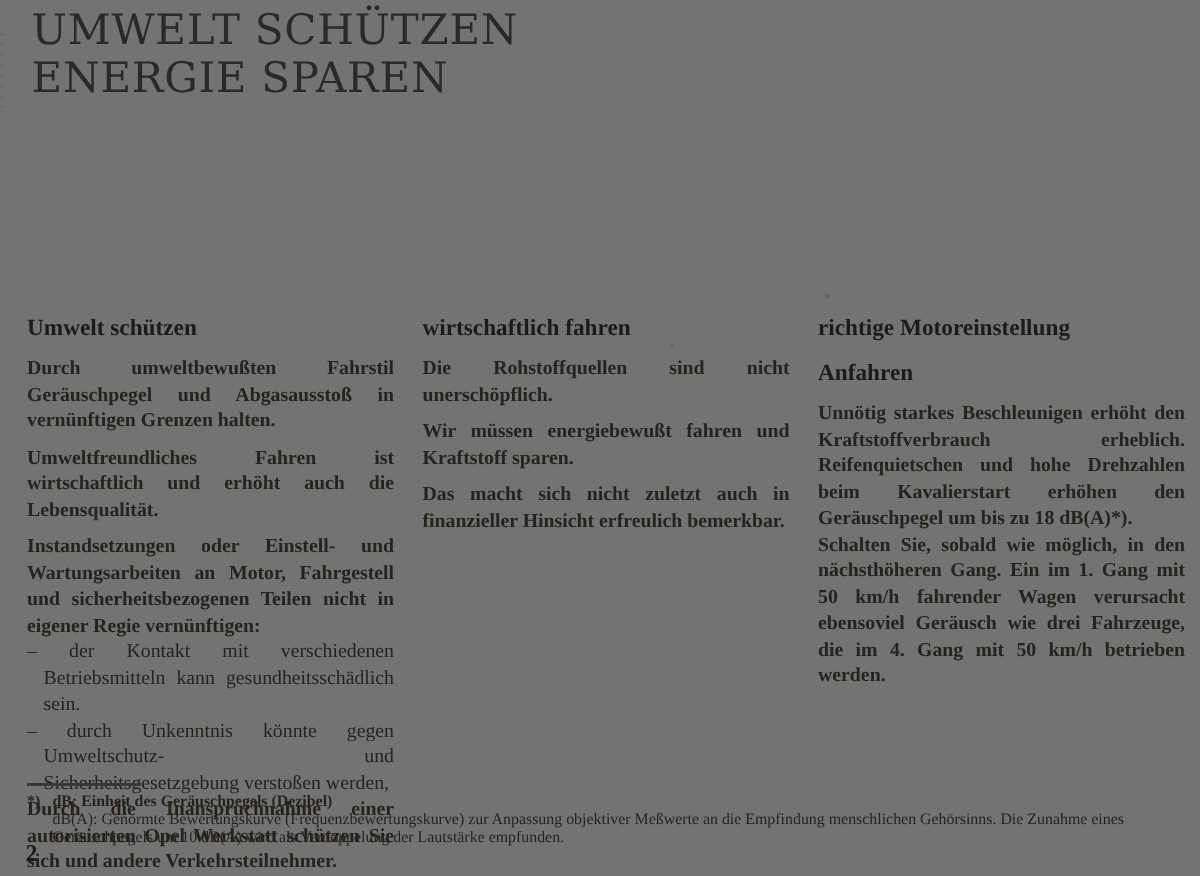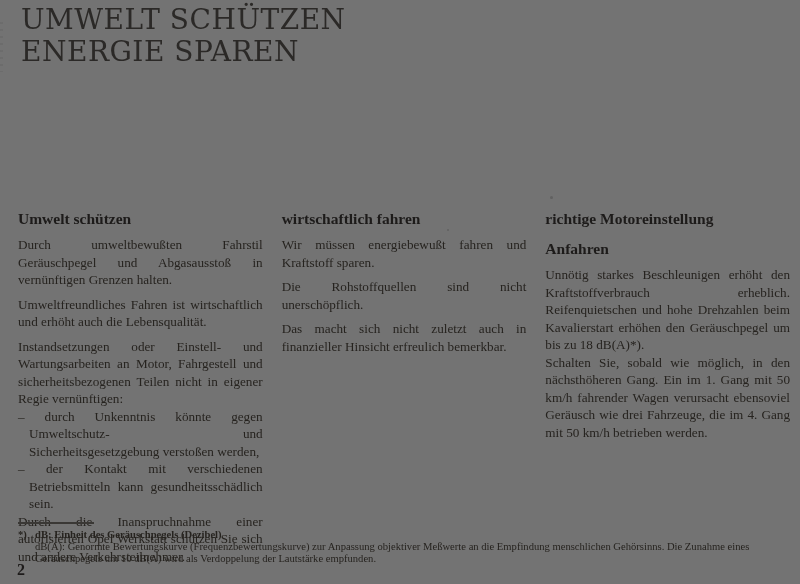--- a/index.html
+++ b/index.html
@@ -49,20 +49,21 @@
     margin: 0 0 8px 0; line-height: 18px;
     color: #1d1b1a;
   }
   .col-heading.secondary { margin-top: 12px; }
 
   .body-p {
     font-size: 13.2px; line-height: 17.5px;
     text-align: justify;
     margin: 0 0 7px 0;
     color: #26231f;
+    font-weight: bold;
   }
   .body-p.tight { margin-bottom: 0; }
   .dash-item {
     font-size: 13.2px; line-height: 17.5px;
     text-align: justify;
     padding-left: 11px; text-indent: -11px;
     margin: 0;
     color: #26231f;
   }
 
@@ -100,29 +101,29 @@
     <div>ENERGIE SPAREN</div>
   </div>
 
   <div class="columns">
 
     <div class="col">
       <h3 class="col-heading">Umwelt schützen</h3>
       <p class="body-p">Durch umweltbewußten Fahrstil Geräuschpegel und Abgasausstoß in vernünftigen Grenzen halten.</p>
       <p class="body-p">Umweltfreundliches Fahren ist wirtschaftlich und erhöht auch die Lebensqualität.</p>
       <p class="body-p tight">Instandsetzungen oder Einstell- und Wartungsarbeiten an Motor, Fahrgestell und sicherheitsbezogenen Teilen nicht in eigener Regie vernünftigen:</p>
+      <p class="dash-item">– der Kontakt mit verschiedenen Betriebsmitteln kann gesundheitsschädlich sein.</p>
       <p class="dash-item">– durch Unkenntnis könnte gegen Umweltschutz- und Sicherheitsgesetzgebung verstoßen werden,</p>
-      <p class="dash-item">– der Kontakt mit verschiedenen Betriebsmitteln kann gesundheitsschädlich sein.</p>
       <p class="body-p tight">Durch die Inanspruchnahme einer autorisierten Opel Werkstatt schützen Sie sich und andere Verkehrsteilnehmer.</p>
     </div>
 
     <div class="col">
       <h3 class="col-heading">wirtschaftlich fahren</h3>
+      <p class="body-p">Die Rohstoffquellen sind nicht unerschöpflich.</p>
       <p class="body-p">Wir müssen energiebewußt fahren und Kraftstoff sparen.</p>
-      <p class="body-p">Die Rohstoffquellen sind nicht unerschöpflich.</p>
       <p class="body-p">Das macht sich nicht zuletzt auch in finanzieller Hinsicht erfreulich bemerkbar.</p>
     </div>
 
     <div class="col">
       <h3 class="col-heading">richtige Motoreinstellung</h3>
       <h3 class="col-heading secondary">Anfahren</h3>
       <p class="body-p tight">Unnötig starkes Beschleunigen erhöht den Kraftstoffverbrauch erheblich. Reifenquietschen und hohe Drehzahlen beim Kavalierstart erhöhen den Geräuschpegel um bis zu 18 dB(A)*).</p>
       <p class="body-p tight">Schalten Sie, sobald wie möglich, in den nächsthöheren Gang. Ein im 1. Gang mit 50 km/h fahrender Wagen verursacht ebensoviel Geräusch wie drei Fahrzeuge, die im 4. Gang mit 50 km/h betrieben werden.</p>
     </div>
 

